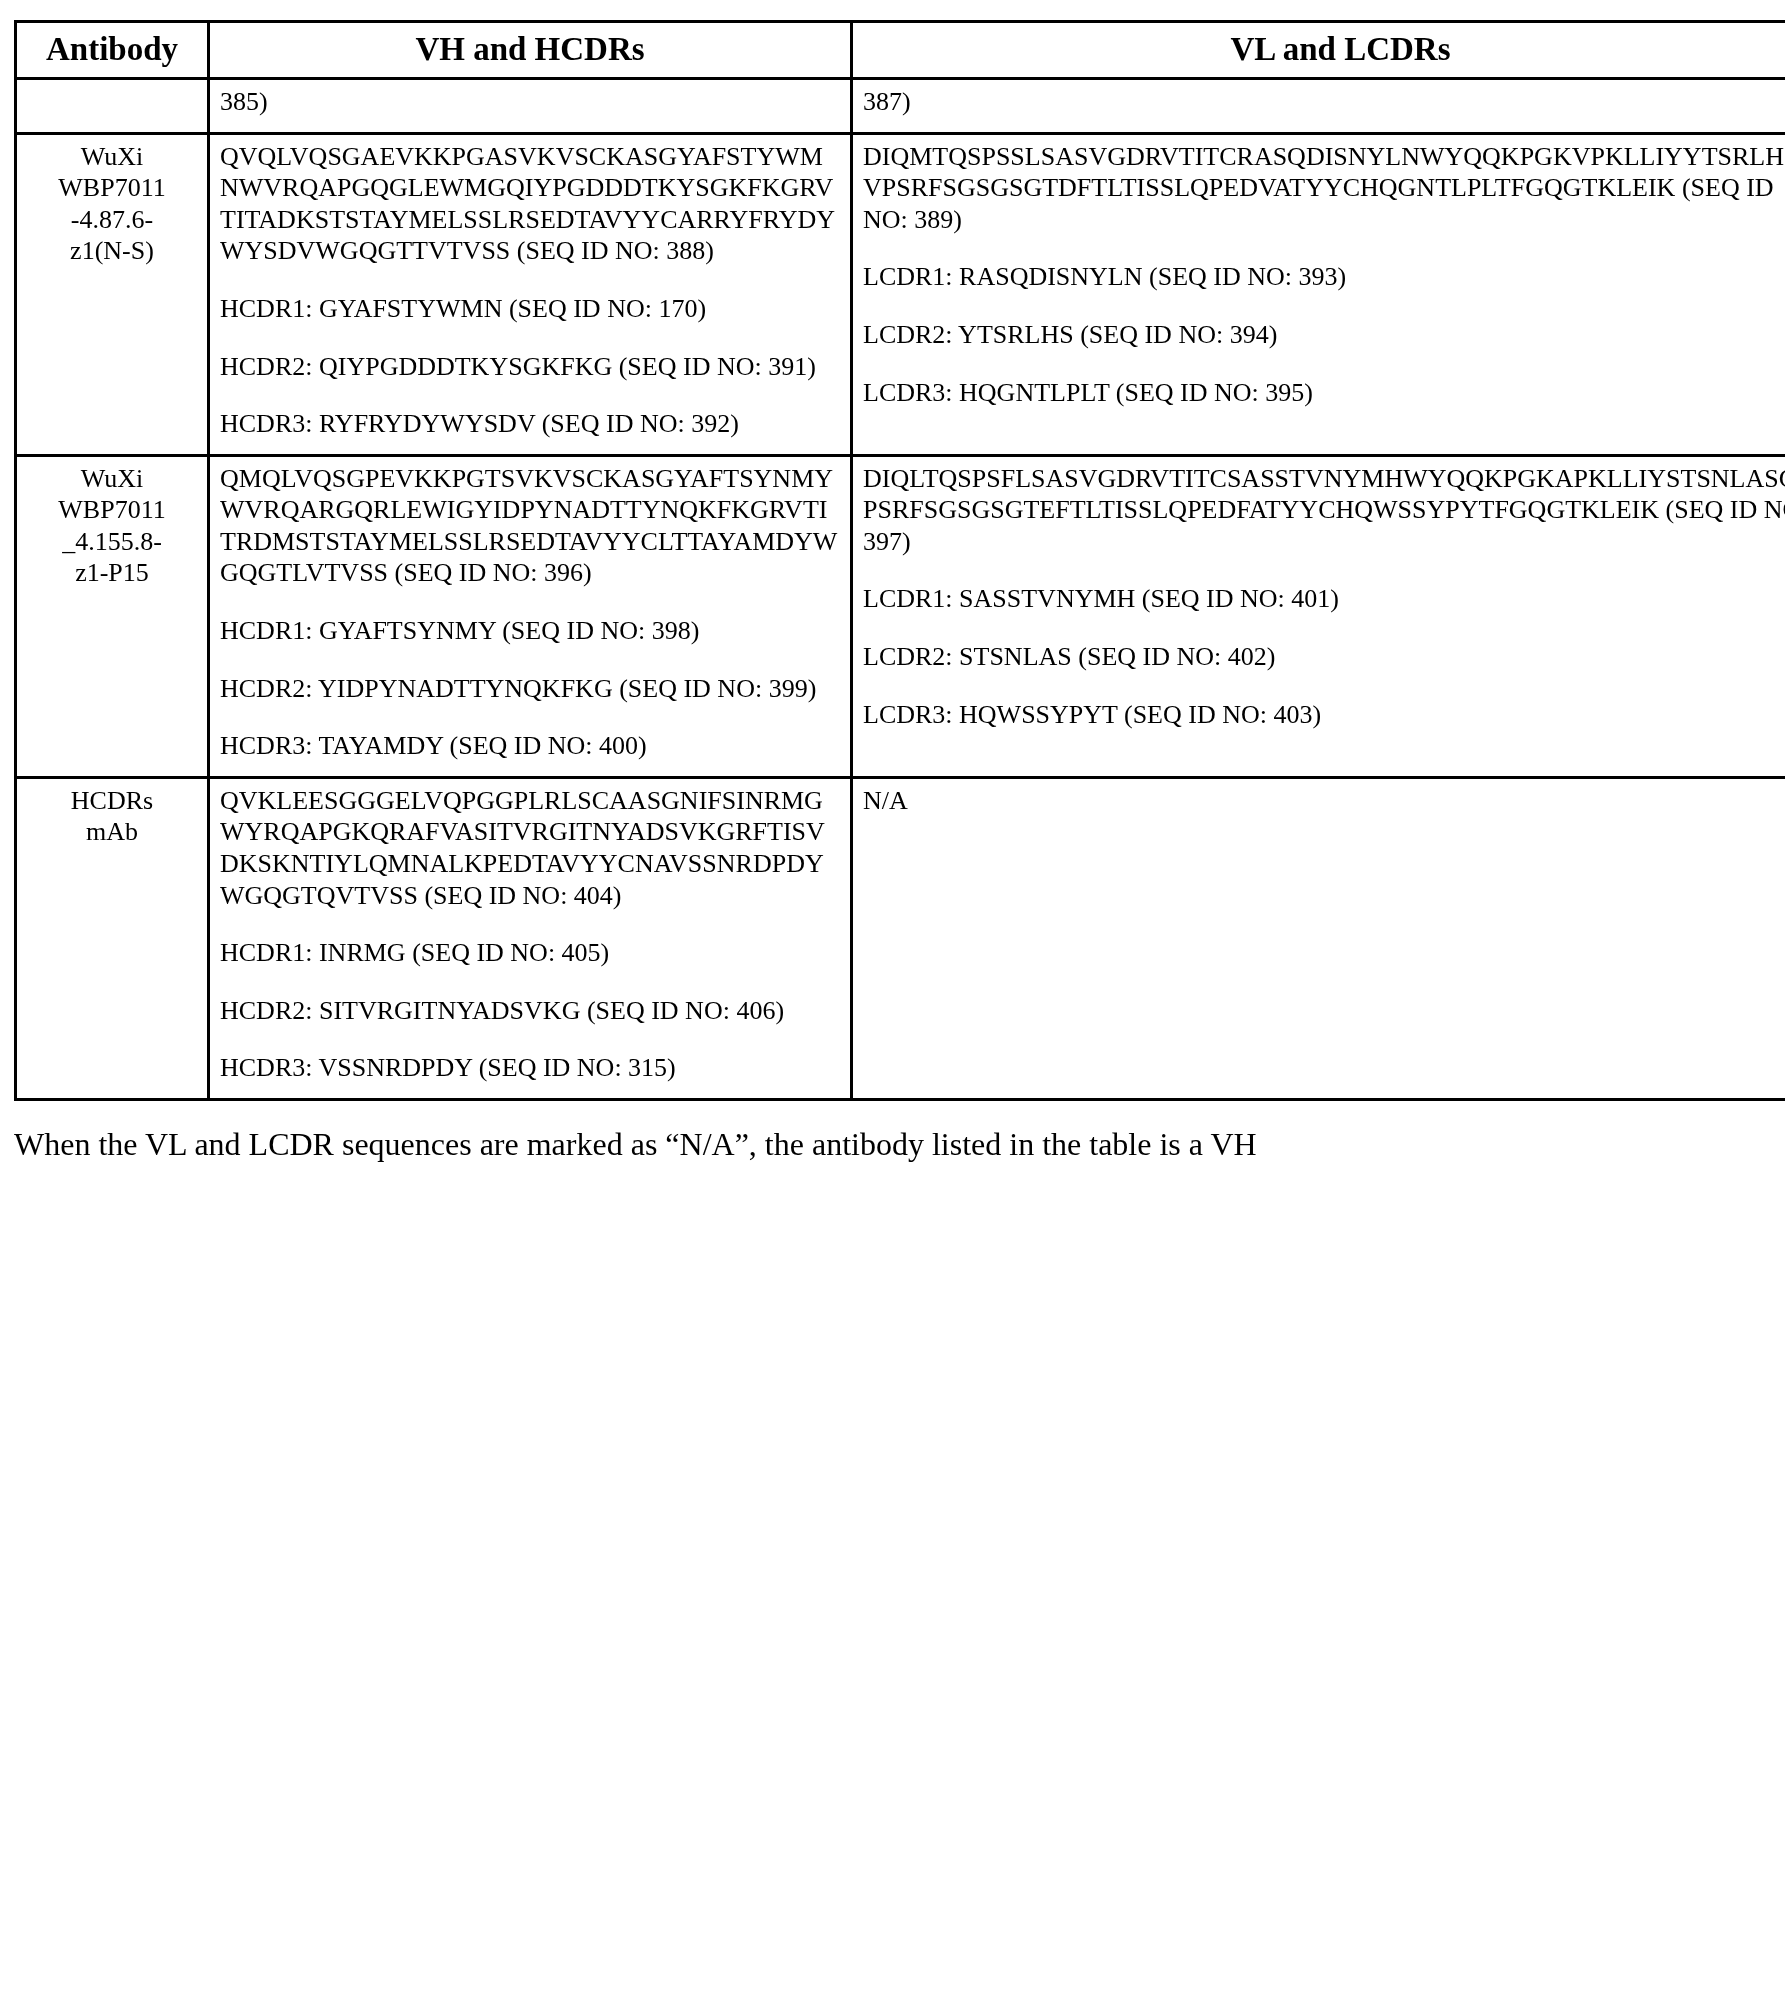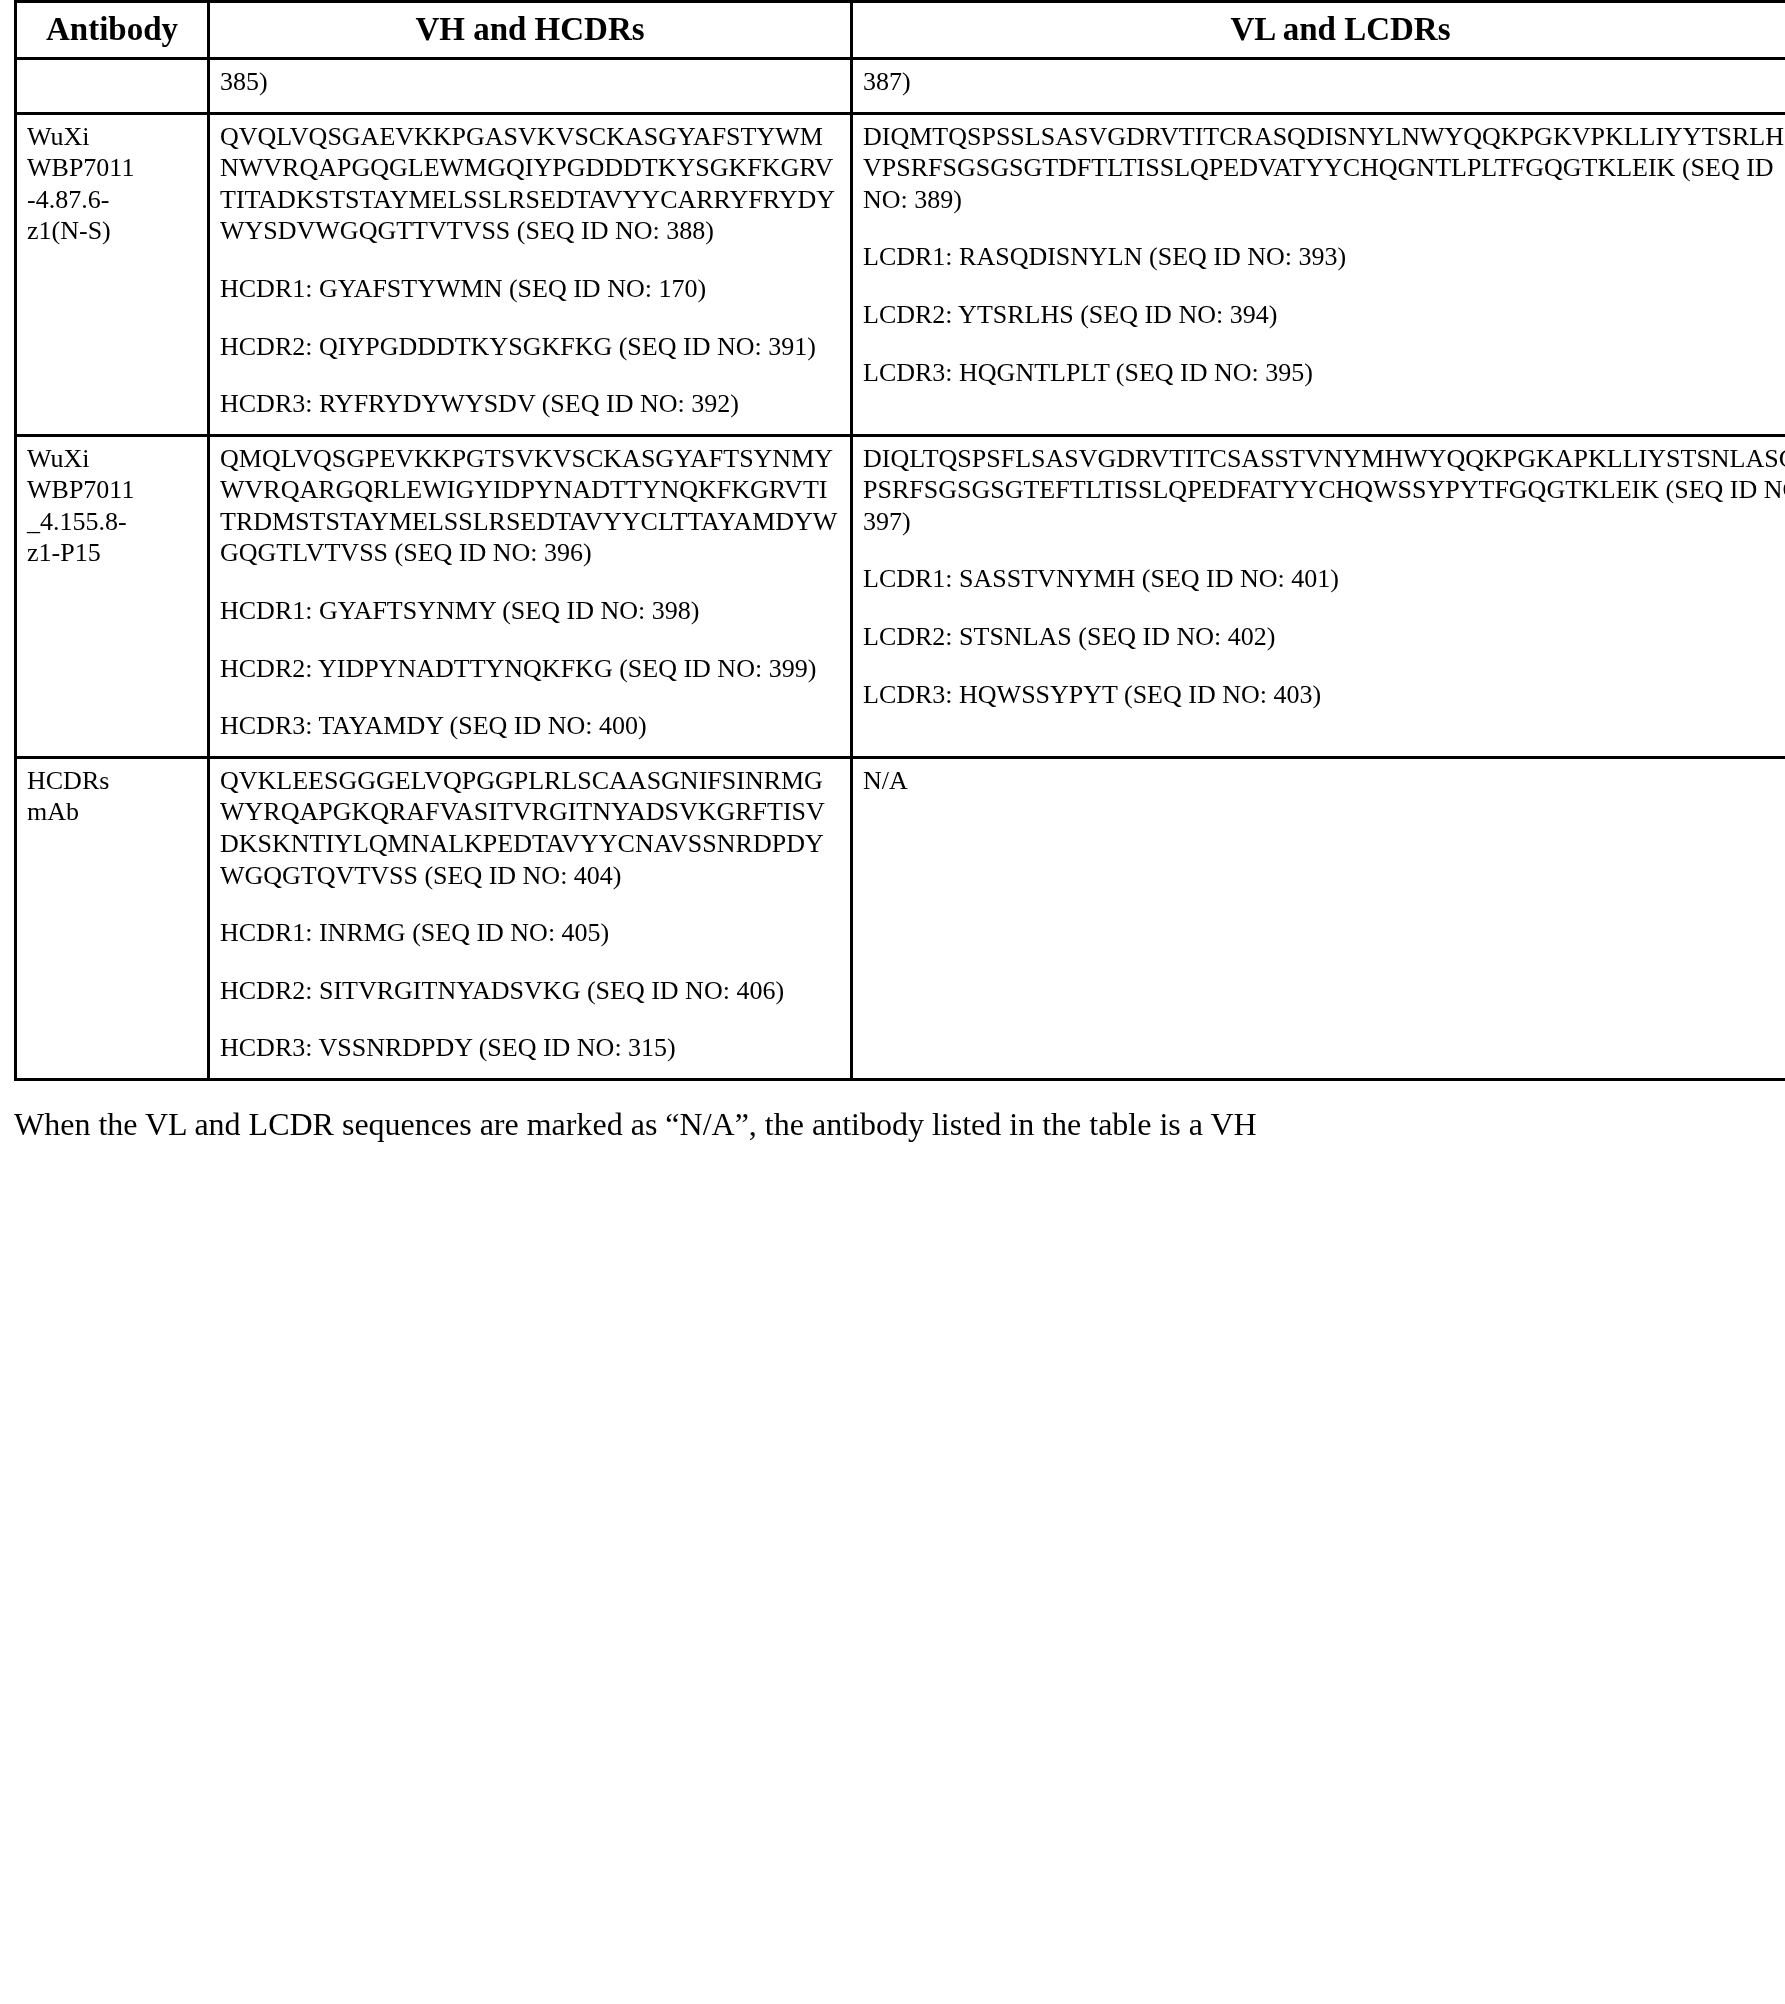--- a/index.html
+++ b/index.html
@@ -12,21 +12,21 @@
     font-family: "Liberation Serif", "DejaVu Serif", serif;
     color: #000000;
     -webkit-font-smoothing: none;
   }
 
   .page {
     position: relative;
     width: 1785px;
     min-height: 2004px;
     box-sizing: border-box;
-    padding: 0 14px 0 14px;
+    padding: 20px 14px 0 14px;
   }
 
   table.seq-table {
     border-collapse: collapse;
     width: 1757px;
     table-layout: fixed;
   }
 
   table.seq-table td,
   table.seq-table th {
@@ -66,21 +66,21 @@
   .seq-block:last-child { margin-bottom: 0; }
 
   .cdr-line {
     margin: 0 0 26px 0;
     word-break: break-word;
   }
   .cdr-line:last-child { margin-bottom: 0; }
 
   .frag-row td { padding-top: 4px; padding-bottom: 6px; }
 
-  .name-line { display: block; }
+  .name-line { display: block; text-align: center; }
 
   .footnote {
     margin-top: 24px;
     font-size: 32px;
     line-height: 1.2;
     white-space: nowrap;
     overflow: hidden;
   }
 </style>
 </head>

